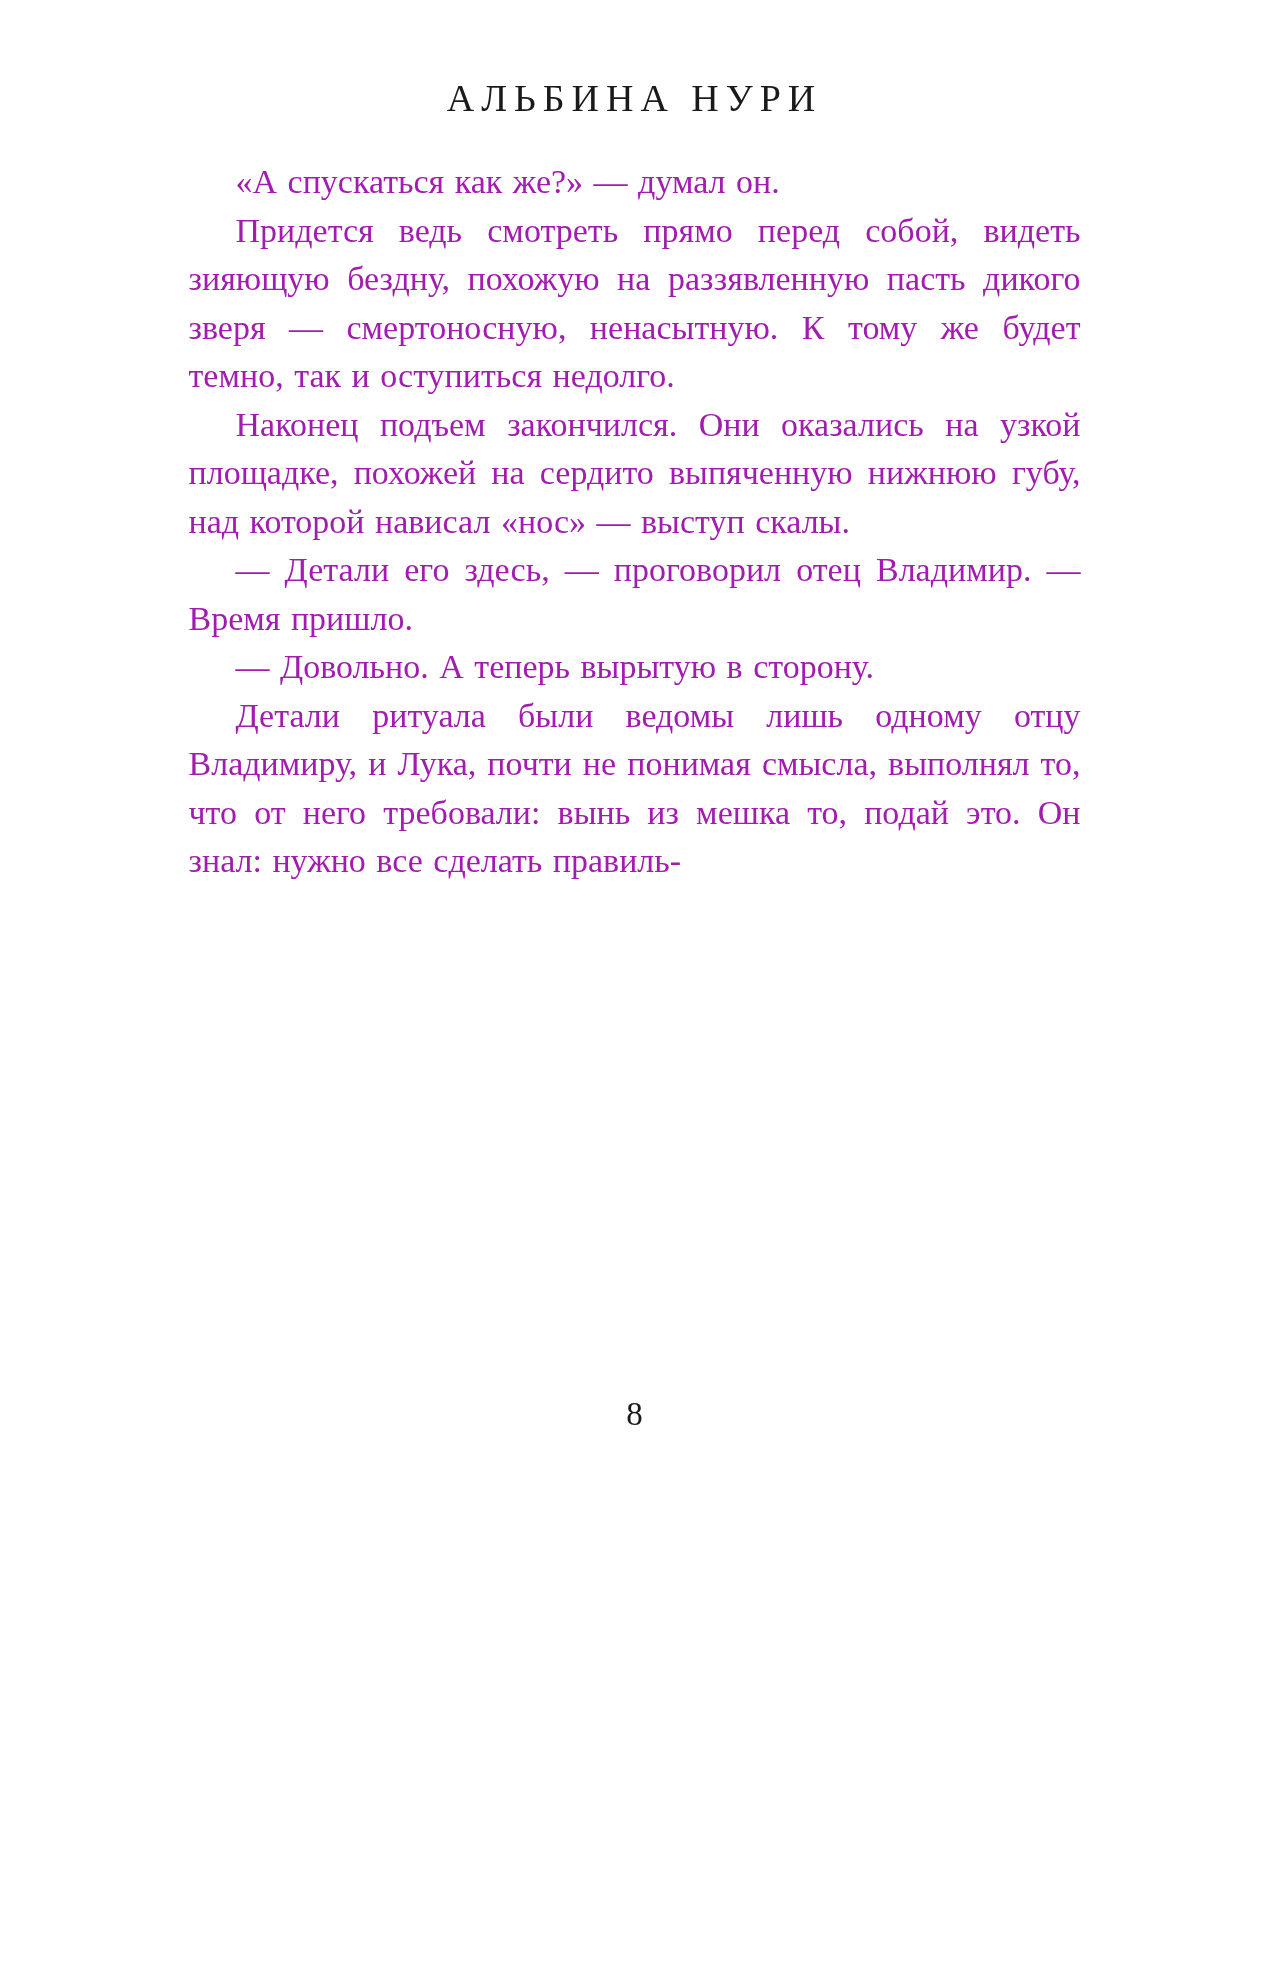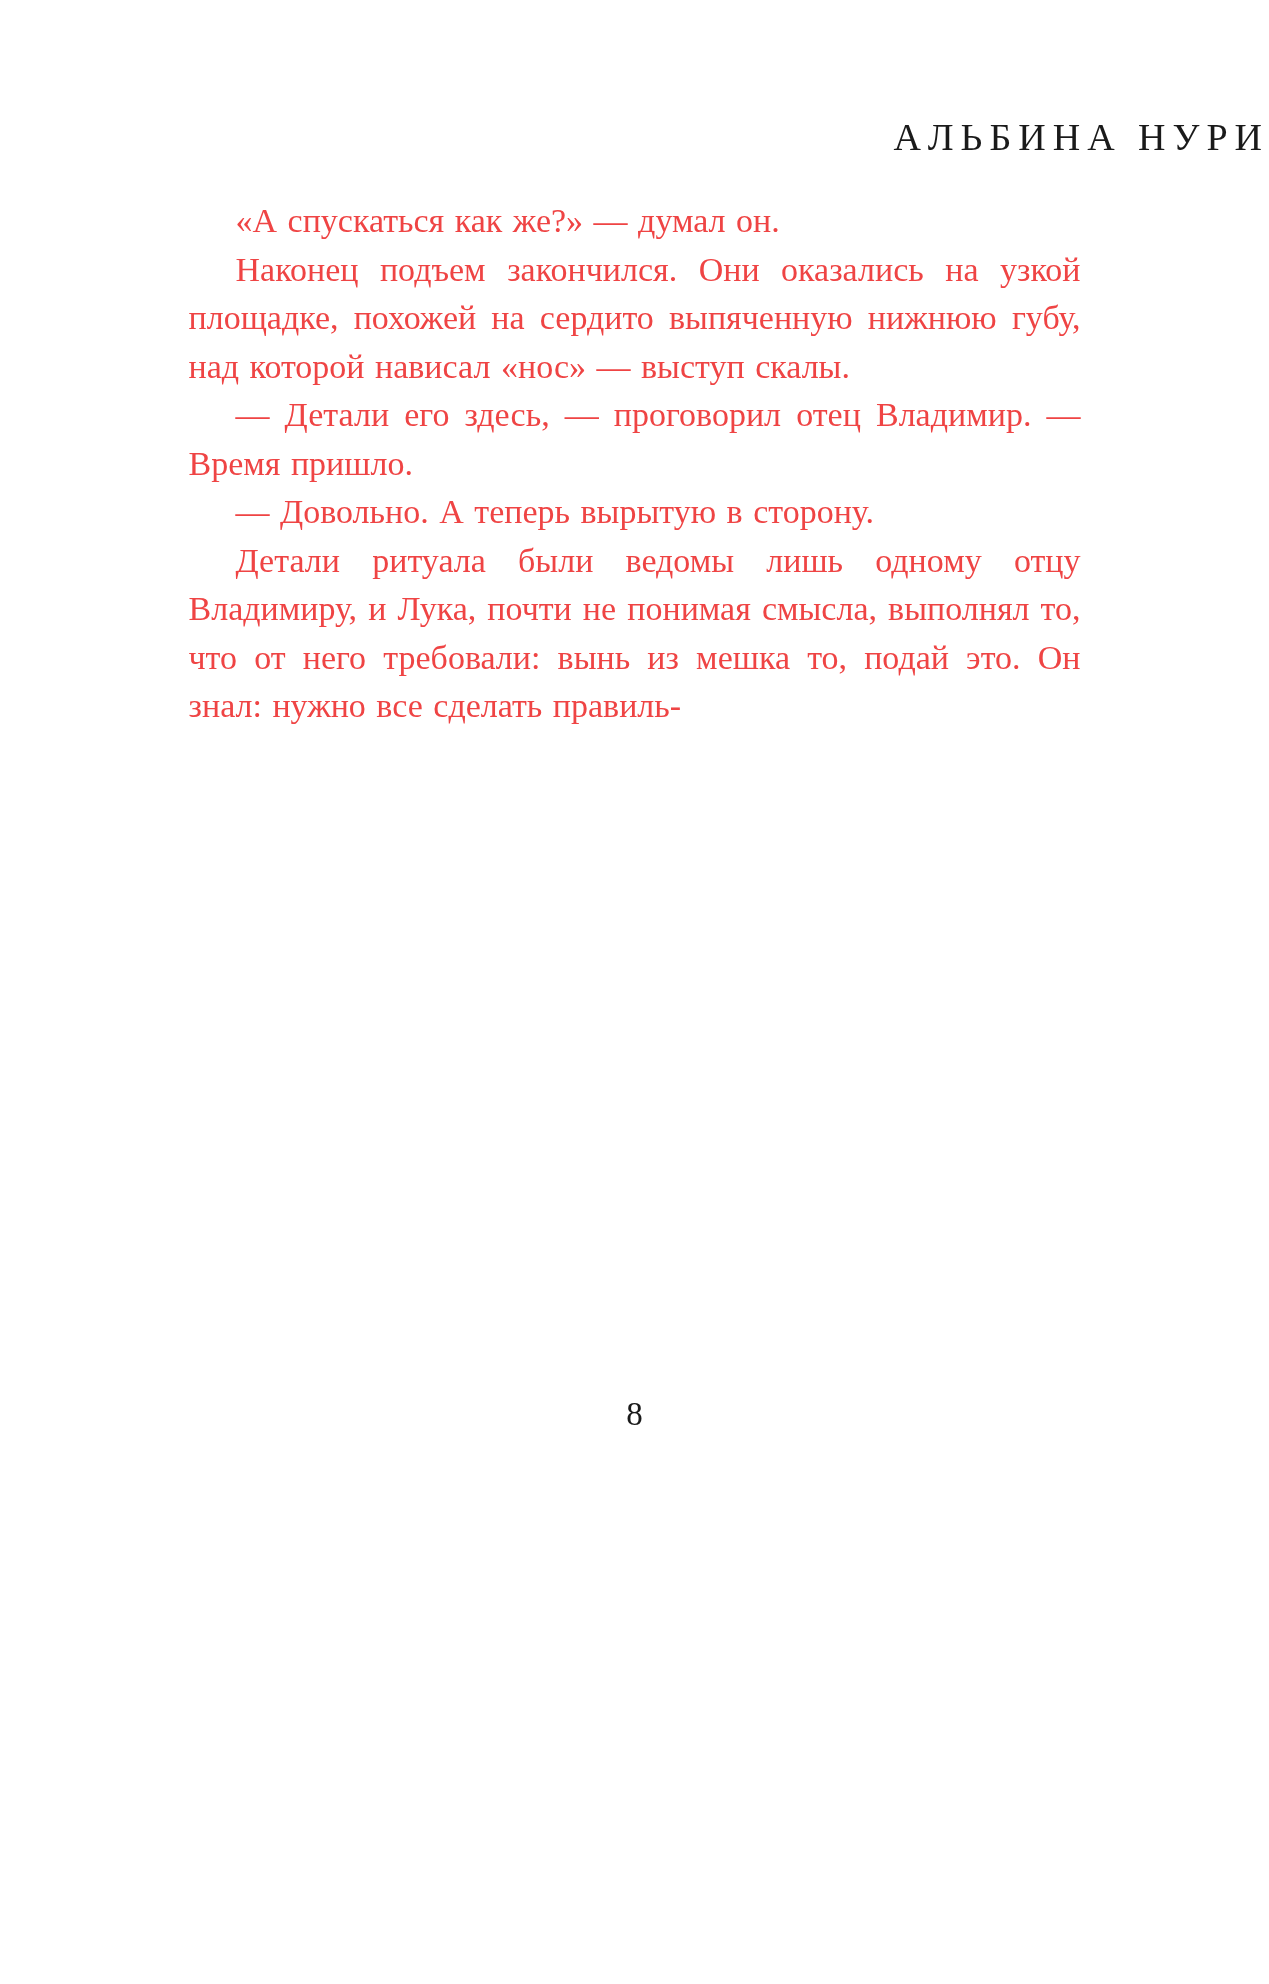--- a/index.html
+++ b/index.html
@@ -11,34 +11,34 @@
     position: relative;
     width: 1269px;
     height: 1984px;
     background: #ffffff;
     color: #111111;
     font-family: "Liberation Serif", "DejaVu Serif", serif;
     overflow: hidden;
     box-sizing: border-box;
   }
   .running-header {
-    padding-top: 115px;
-    text-align: right;
+    padding-top: 76px;
+    text-align: center;
     font-size: 38px;
     letter-spacing: 7px;
     color: #1a1a1a;
     white-space: nowrap;
   }
   .text-block {
     width: 892px;
     margin: 38px auto 0 auto;
     font-size: 34px;
     line-height: 48.5px;
     text-align: justify;
-    color: #ef4444;
+    color: #a21caf;
   }
   .para {
     margin: 0;
     text-indent: 47px;
     word-spacing: 2px;
   }
   .page-number {
     position: absolute;
     top: 1396px;
     left: 0;
@@ -50,20 +50,21 @@
 </style>
 </head>
 <body>
 
 <div class="page">
 
   <div class="running-header">АЛЬБИНА НУРИ</div>
 
   <div class="text-block">
     <p class="para">«А спускаться как же?» — думал он.</p>
+    <p class="para">Придется ведь смотреть прямо перед собой, видеть зияющую бездну, похожую на раззявленную пасть дикого зверя — смертоносную, ненасытную. К тому же будет темно, так и оступиться недолго.</p>
     <p class="para">Наконец подъем закончился. Они оказались на узкой площадке, похожей на сердито выпяченную нижнюю губу, над которой нависал «нос» — выступ скалы.</p>
     <p class="para">— Детали его здесь, — проговорил отец Владимир. — Время пришло.</p>
     <p class="para">— Довольно. А теперь вырытую в сторону.</p>
     <p class="para">Детали ритуала были ведомы лишь одному отцу Владимиру, и Лука, почти не понимая смысла, выполнял то, что от него требовали: вынь из мешка то, подай это. Он знал: нужно все сделать правиль-</p>
   </div>
 
   <div class="page-number">8</div>
 
 </div>
 

